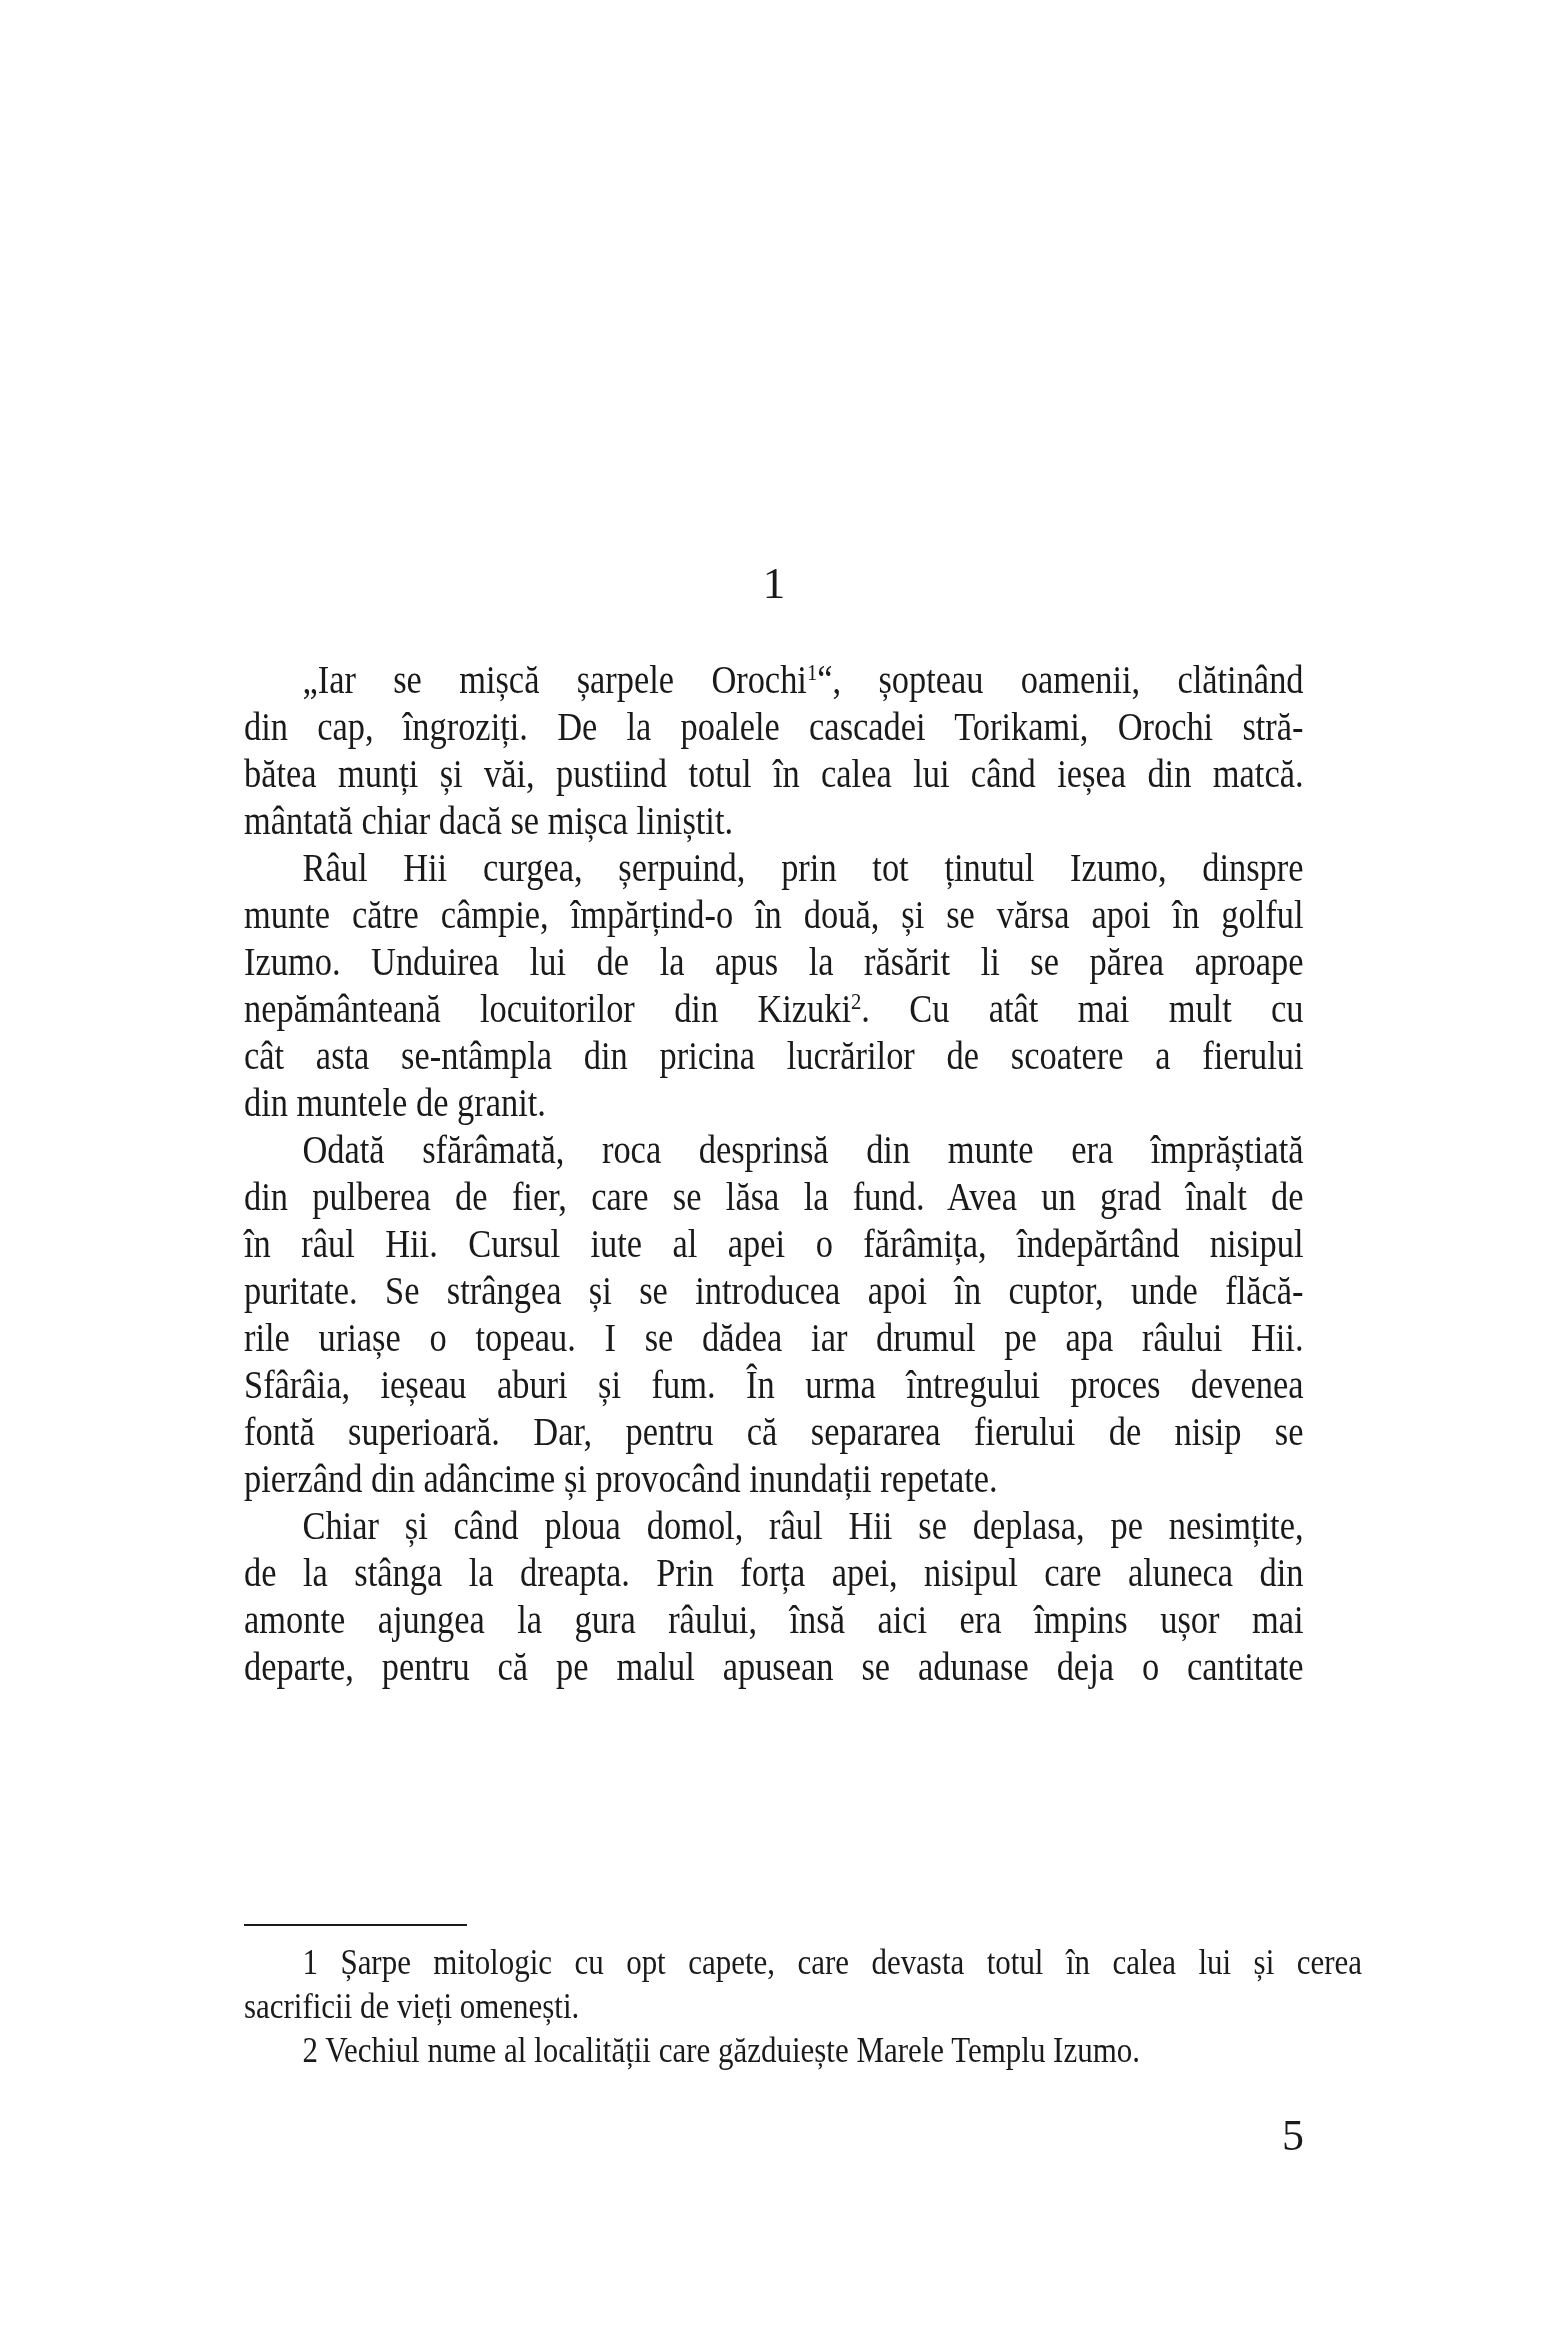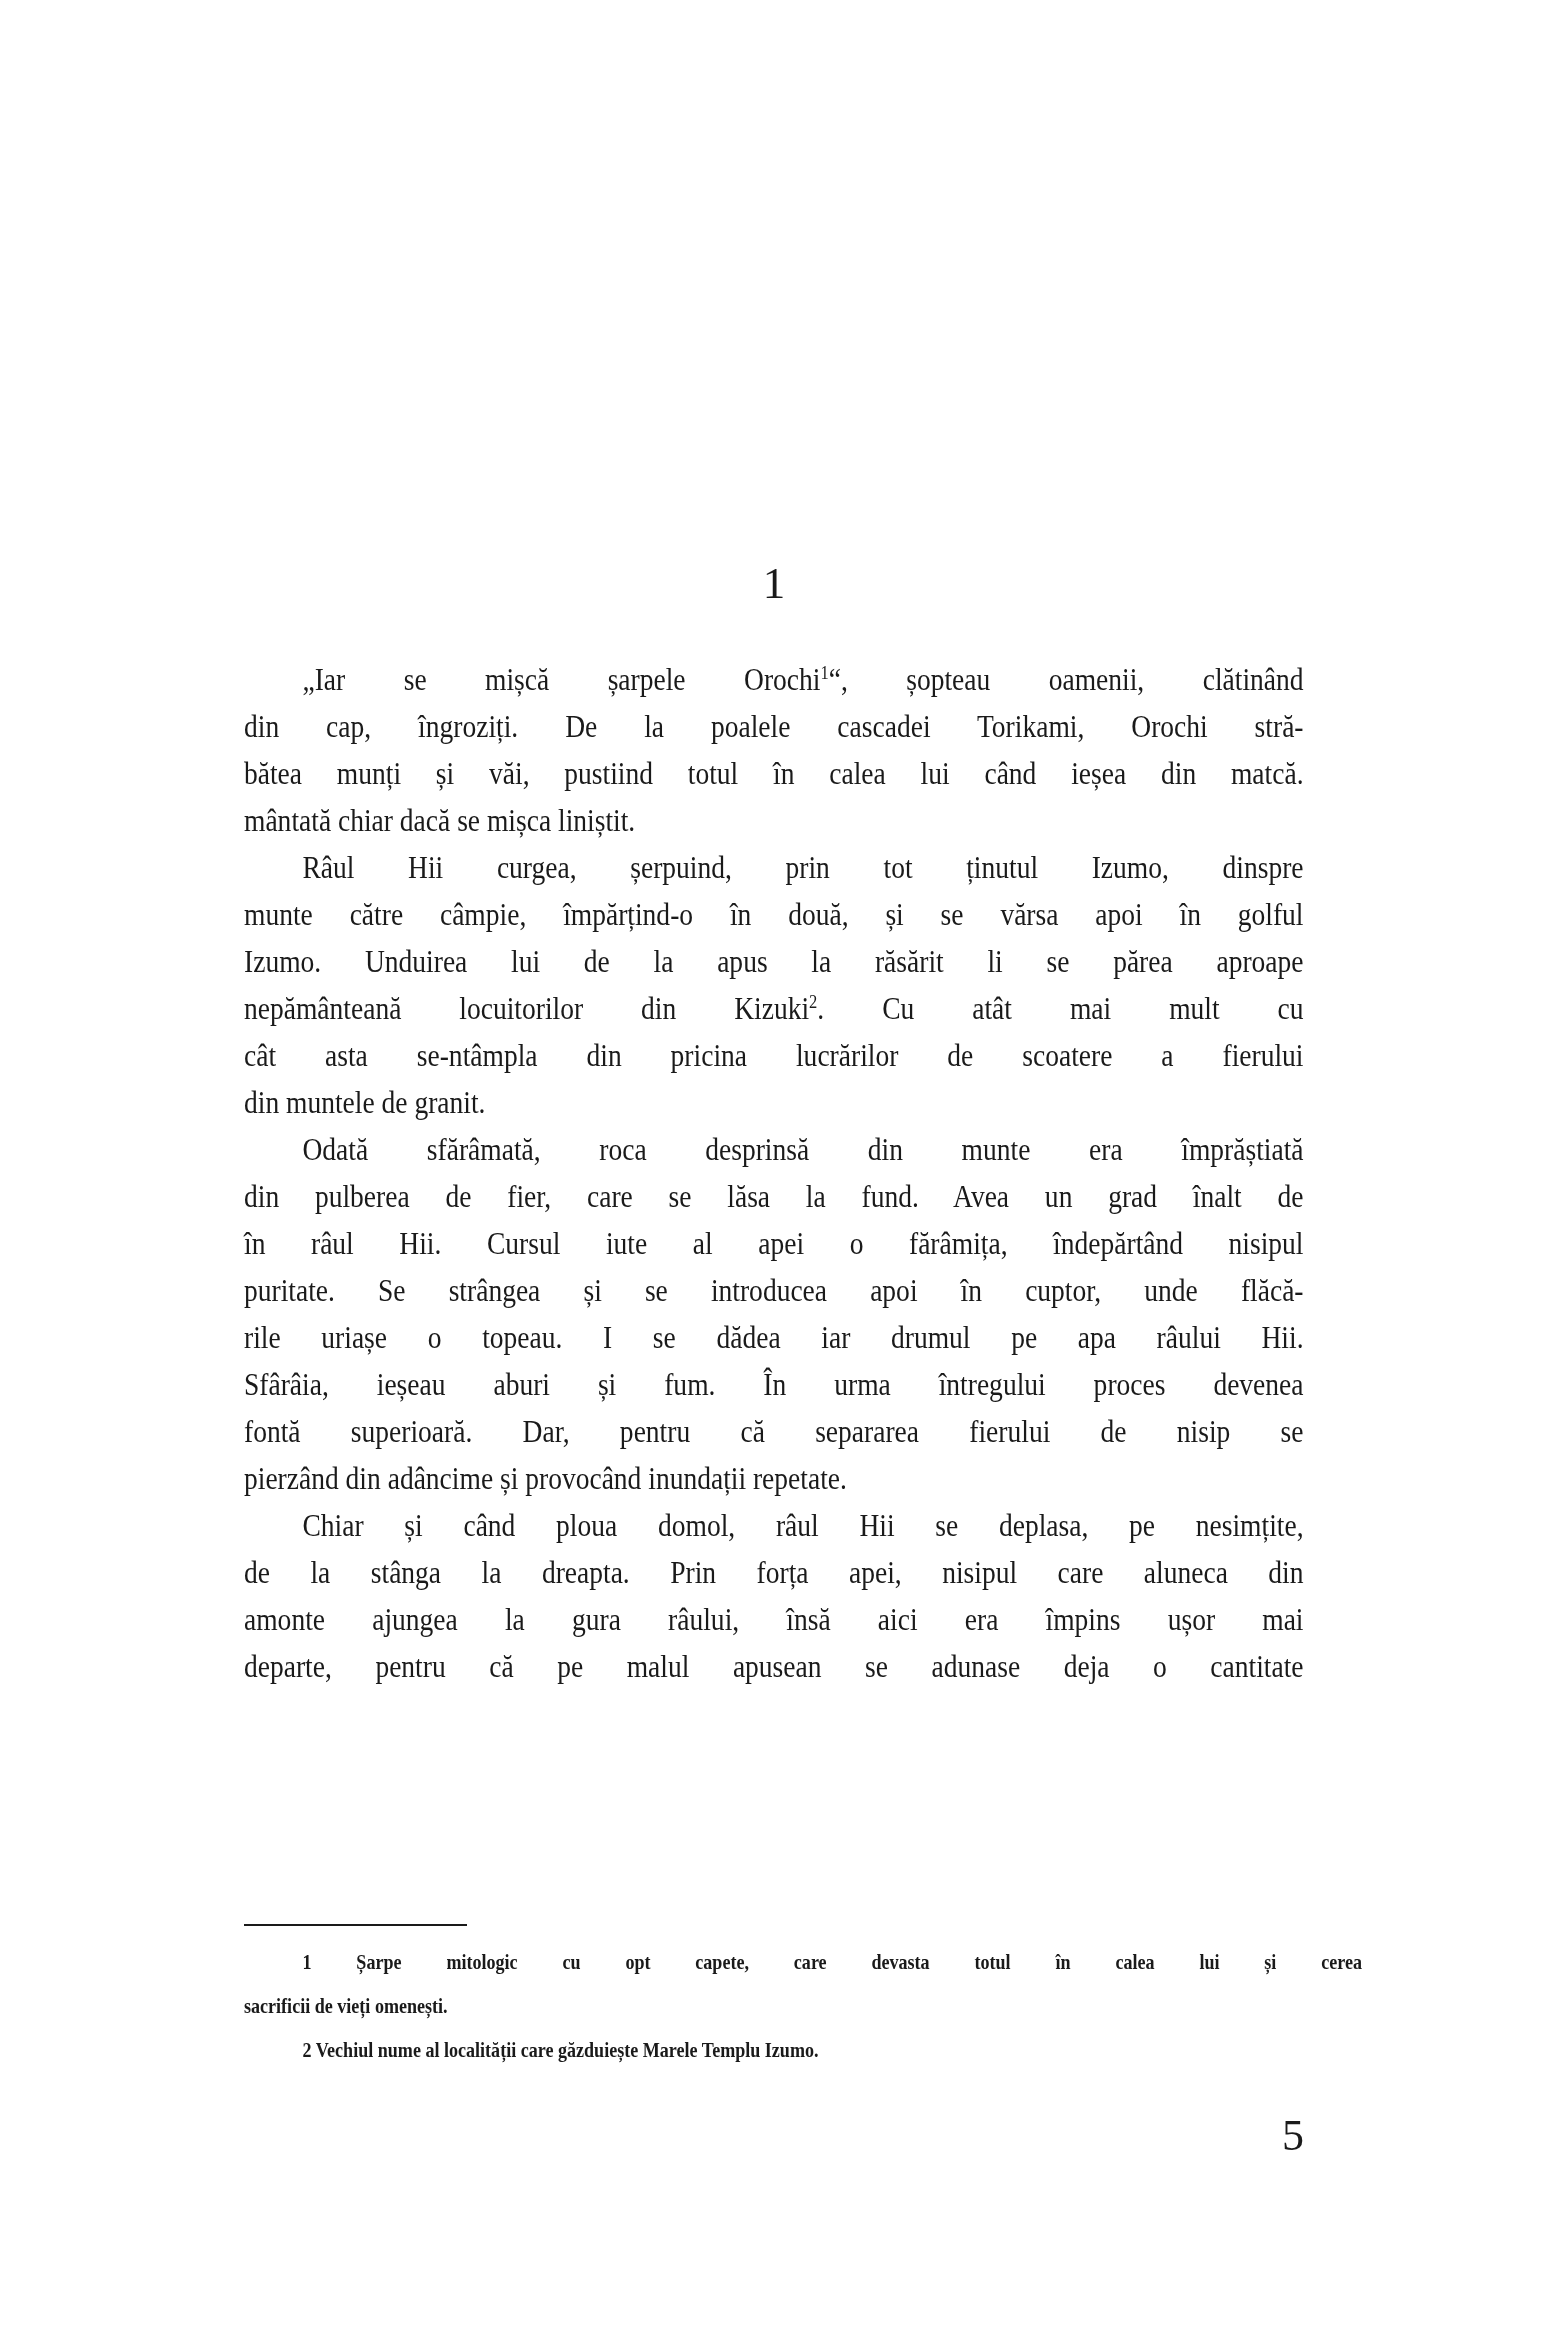--- a/index.html
+++ b/index.html
@@ -1,27 +1,27 @@
 <!DOCTYPE html>
 <html style="font-size:15px"><head>
 <meta charset="utf-8">
 <style>
   html, body { margin: 0; padding: 0; background: #ffffff; }
   body { width: 1565px; height: 2347px; position: relative; overflow: hidden; color: #1a1a1a; font-family: "Liberation Serif", "DejaVu Serif", serif; }
   .page { position: absolute; left: 0; top: 0; width: 1565px; height: 2347px; background: #ffffff; }
   .chapter-number { position: absolute; left: 244px; width: 1060px; top: 561px; font-size: 45px; line-height: 45px; text-align: center; }
   .body-text { position: absolute; left: 244px; top: 656px; width: 1060px; }
-  .line { height: 47px; line-height: 47px; font-size: 32px; white-space: nowrap; }
+  .line { height: 47px; line-height: 47px; font-size: 40px; white-space: nowrap; }
   .scaler { display: block; width: 1232px; transform: scaleX(0.86); transform-origin: 0 0; text-align: justify; text-align-last: justify; }
   .line.last .scaler { text-align-last: left; }
   .line.indent .scaler { padding-left: 68px; box-sizing: border-box; }
   sup { font-size: 0.6em; line-height: 0; vertical-align: 0.55em; }
   .footnote-rule { position: absolute; left: 244px; top: 1924px; width: 223px; height: 1.9px; background: #1a1a1a; }
   .footnotes { position: absolute; left: 244px; top: 1940px; width: 1060px; }
-  .fline { height: 44px; line-height: 44px; font-size: 21px; white-space: nowrap; font-weight: bold; }
+  .fline { height: 44px; line-height: 44px; font-size: 36px; white-space: nowrap; }
   .fline .scaler { width: 1232px; }
   .fline.indent .scaler { padding-left: 68px; }
   .page-number { position: absolute; left: 1115px; width: 189px; top: 2114px; font-size: 44px; line-height: 44px; text-align: right; }
 </style>
 </head>
 <body>
 
 <div class="page">
 
   <div class="chapter-number">1</div>

